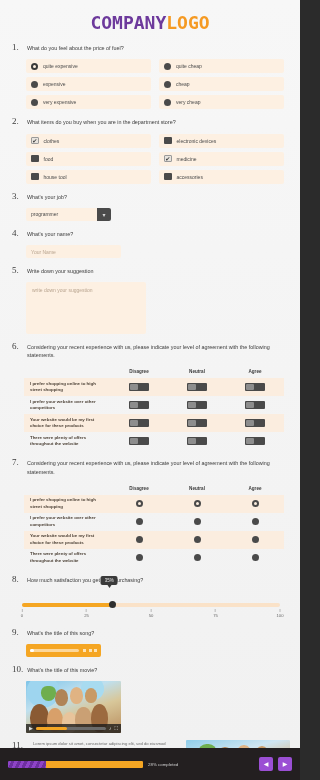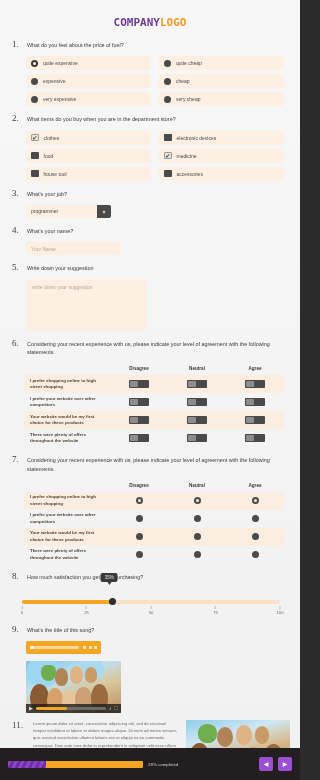--- a/index.html
+++ b/index.html
@@ -22,21 +22,21 @@
     height: 748px;
     background: linear-gradient(180deg,#f7f7f7 0%, #f1f1f1 100%);
     padding: 0 0 6px 0;
   }
 
   
   .logo-wrap { text-align: center; padding: 12px 0 9px 0; }
   .logo {
     display: inline-block;
     font-family: "DejaVu Sans Mono", monospace;
-    font-size: 11px;
+    font-size: 18px;
     font-weight: bold;
     letter-spacing: 0px;
   }
   .logo .c1 { color: #6d3a9c; }
   .logo .c2 { color: #f59a23; }
 
   
   .q { padding: 0 10px 0 12px; margin-bottom: 7px; position: relative; }
   .qhead { display: flex; align-items: flex-start; gap: 4px; margin-bottom: 6px; }
   .qnum {
@@ -517,20 +517,24 @@
           </div>
         <div class="dots">
           <span></span>
           <span></span>
           <span></span>
         </div>
       </div>
     </div>
 
     <div class="q">
+      <div class="qhead">
+        <span class="qnum">10.</span>
+        <span class="qtext">What's the title of this movie?</span>
+      </div>
       <div class="video">
         <div class="sky"></div>
         <div class="chars">
           <div class="blob" style="left:4%;top:44%;width:20%;height:52%;background:#8a5a33;"></div>
           <div class="blob" style="left:22%;top:52%;width:17%;height:46%;background:#d8a06a;"></div>
           <div class="blob" style="left:38%;top:58%;width:16%;height:42%;background:#e8c49b;"></div>
           <div class="blob" style="left:52%;top:50%;width:17%;height:48%;background:#caa074;"></div>
           <div class="blob" style="left:68%;top:44%;width:18%;height:54%;background:#9c6a3f;"></div>
           <div class="blob" style="left:30%;top:14%;width:14%;height:34%;background:#b08457;"></div>
           <div class="blob" style="left:46%;top:10%;width:14%;height:34%;background:#e0b383;"></div>

